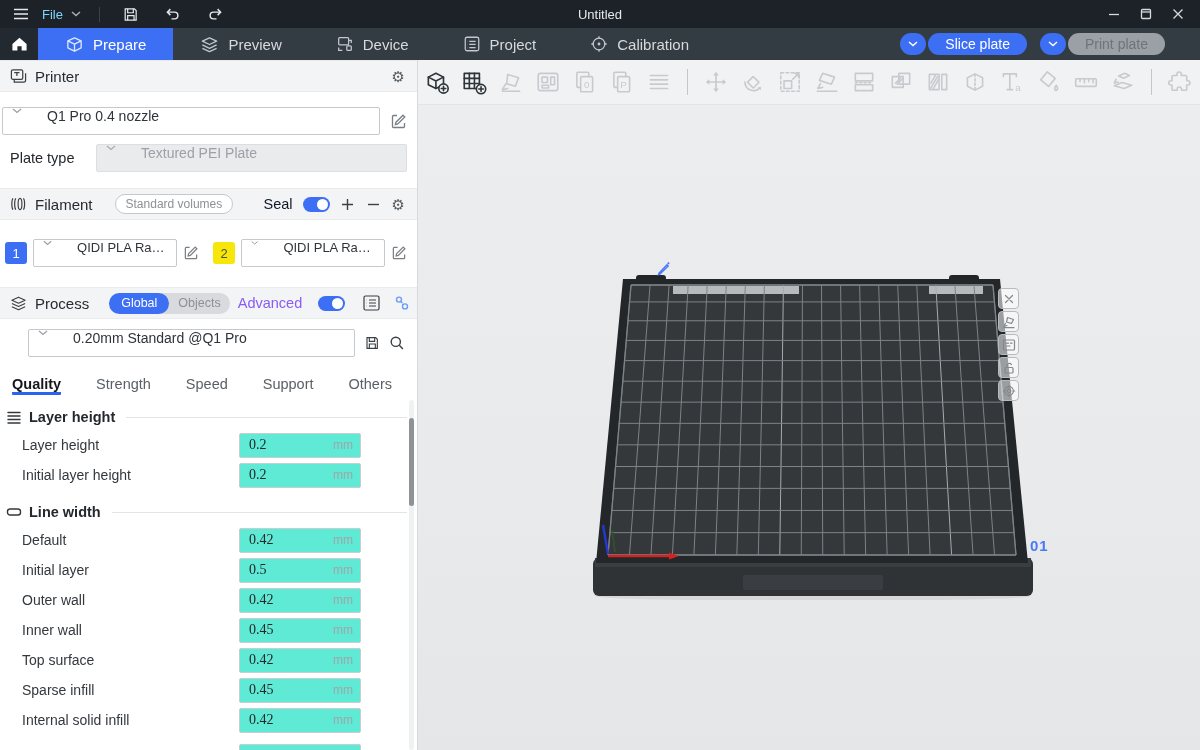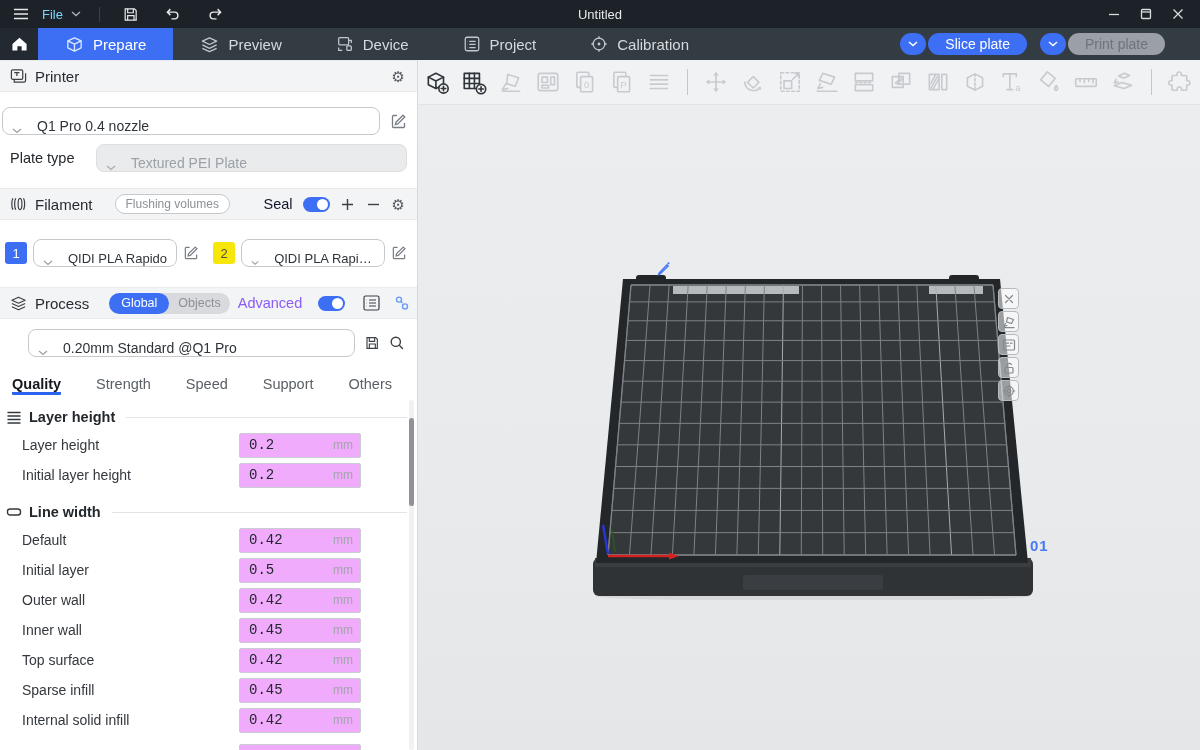--- a/index.html
+++ b/index.html
@@ -33,22 +33,22 @@
 
 
 .main{display:flex;height:690px}
 aside{width:418px;background:#fff;border-right:1px solid #d7dadc;position:relative;overflow:hidden;flex:none}
 .shead{height:32px;background:#f3f4f6;border-bottom:1px solid #e9ebed;border-top:1px solid #e9ebed;
   display:flex;align-items:center;gap:8px;padding:0 12px 0 10px;font-size:15px;color:#262b31}
 .shead .right{margin-left:auto;display:flex;align-items:center;gap:10px}
 .ugear{font-size:15px;color:#565c62;line-height:1}
 
 .preset-row{display:flex;align-items:center;margin:15px 10px 0 2px;gap:10px}
-.dropdown{flex:1;height:28px;border:1px solid #c6c9cc;border-radius:8px;background:#fff;
-  display:flex;align-items:flex-end;gap:15px;padding:0 9px;color:#2f343a}
+.dropdown{flex:1;height:28px;border:1px solid #c6c9cc;border-radius:2px;background:#fff;
+  display:flex;align-items:flex-start;gap:25px;padding:0 9px;color:#2f343a}
 .dropdown .txt{white-space:nowrap;overflow:hidden;text-overflow:ellipsis}
 .dropdown.disabled{background:#e9ebed;border-color:#dcdee0;color:#9ba1a7}
 .ptype-row{display:flex;align-items:center;margin:9px 10px 16px 10px}
 .ptype-label{width:86px;font-size:14.5px;color:#23282d}
 
 .fila-row{display:flex;align-items:center;margin:19px 10px 20px 5px;gap:6px}
 .badge{width:22px;height:22px;border-radius:3px;display:grid;place-items:center;font-size:13px;flex:none}
 .badge.b1{background:#3d6ff5;color:#fff}
 .badge.b2{background:#f6e60a;color:#54503c}
 .fila-dd{height:28px;font-size:13px;flex:1;min-width:0}
@@ -70,22 +70,22 @@
 .ptab{font-size:14.5px;color:#5a6066;padding-bottom:0;border-bottom:3px solid transparent}
 .ptab.active{color:#14181d;font-weight:bold;border-bottom-color:#2a62f2;border-radius:1px}
 
 .ghead{display:flex;align-items:center;gap:7px;margin:14px 10px 5px 6px}
 .gicon{color:#33383d}
 .gtitle{font-weight:bold;font-size:14.5px;color:#23282d;white-space:nowrap}
 .gline{flex:1;height:1px;background:#e2e4e6;margin-left:4px}
 .frow{height:30px;display:flex;align-items:center}
 .rlabel{margin-left:22px;font-size:14px;color:#33383d}
 .fbox{position:relative;width:122px;margin-left:auto;margin-right:56px}
-.fbox input{width:100%;height:25px;border:1px solid #c9ccd0;border-radius:2px;background:#f0abfc;
-  padding:0 30px 0 9px;font-size:14px;color:#22272c;font-family:Liberation Mono, monospace}
+.fbox input{width:100%;height:25px;border:1px solid #c9ccd0;border-radius:2px;background:#5eead4;
+  padding:0 30px 0 9px;font-size:14px;color:#22272c;font-family:Liberation Serif, serif}
 .runit{position:absolute;right:8px;top:50%;transform:translateY(-50%);font-size:12px;color:#a0a5aa}
 .frow.partial{margin-top:6px}
 
 .scroll-track{position:absolute;right:3px;top:340px;width:5px;height:350px;background:#f0f1f2;border-radius:3px}
 .scroll-thumb{position:absolute;right:3px;top:358px;width:5px;height:88px;background:#8f9397;border-radius:3px}
 
 
 .viewport{flex:1;position:relative;overflow:hidden}
 .vp-toolbar{height:45px;background:#f1f2f4;border-bottom:1px solid #e2e4e6;display:flex;align-items:center;padding-left:6px;gap:11px}
 .ticon{width:26px;height:26px;color:#c7cbcf;flex:none}
@@ -278,21 +278,21 @@
 
   <div class="shead">
     <span>
       <svg width="17" height="16" viewBox="0 0 18 16" fill="none" stroke="#3a4046" stroke-width="1.25">
             <path d="M3.2 2C1.5 3.8 1.5 12.2 3.2 14M6.2 2C4.5 3.8 4.5 12.2 6.2 14"></path>
             <ellipse cx="10.6" cy="8" rx="2" ry="6"></ellipse>
             <path d="M14.2 2c1.7 1.8 1.7 10.2 0 12"></path>
           </svg>
     </span>
     <span>Filament</span>
-    <span class="flush-pill">Flushing volumes</span>
+    <span class="flush-pill">Standard volumes</span>
     <span class="right">
       <span style="font-size:14.5px;color:#0f172a">Seal</span>
       <span class="toggle on">
             <span class="knob"></span>
           </span>
       <span class="pm">
         <svg width="13" height="13" viewBox="0 0 13 13">
               <path d="M6.5 1v11M1 6.5h11" stroke="#3a4046" stroke-width="1.4"></path>
             </svg>
       </span>

